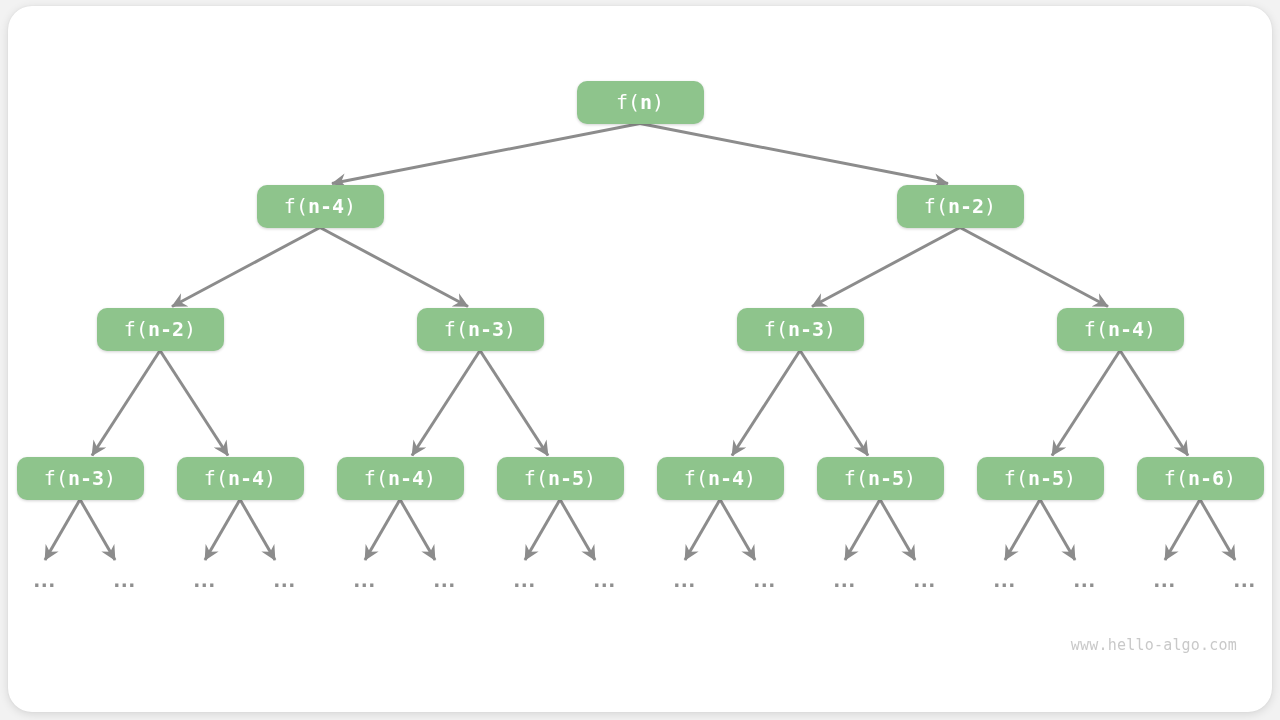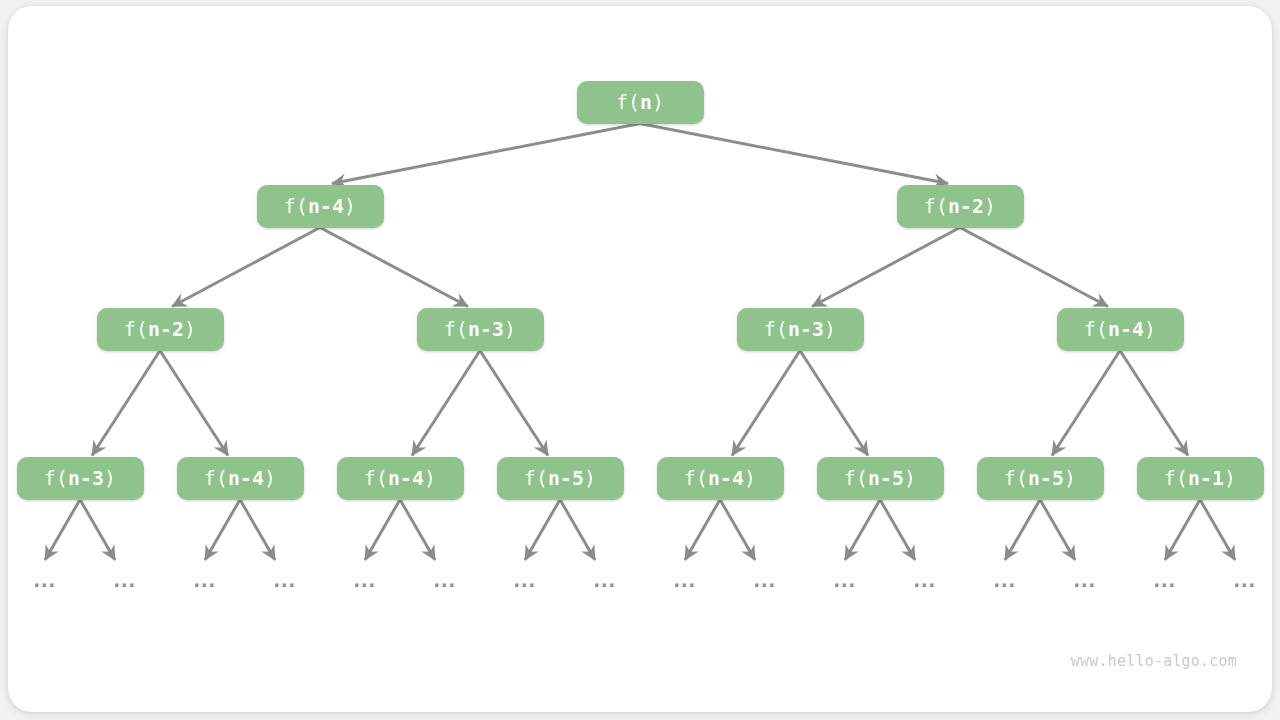--- a/index.html
+++ b/index.html
@@ -33,21 +33,21 @@
   }
   .node .lp,.node .ls{font-weight:400;}
   .node .la{font-weight:700;}
   .leaf{
     position:absolute;width:60px;height:20px;top:570px;
     display:flex;align-items:center;justify-content:center;
     color:var(--dots);font-size:20px;font-weight:700;
     letter-spacing:-4.5px;text-indent:4px;line-height:20px;
   }
   .watermark{
-    position:absolute;right:43px;top:652px;
+    position:absolute;right:43px;top:636px;
     font-size:15px;color:var(--watermark);letter-spacing:0.2px;
   }
 </style>
 </head>
 <body>
 
 <div class="page">
   <div class="card"></div>
   <svg id="edges-layer" viewBox="0 0 1280 720" xmlns="http://www.w3.org/2000/svg">
       <defs>
@@ -152,21 +152,21 @@
         <span class="la">n-5</span>
         <span class="ls">)</span>
       </div>
       <div class="node" style="left: 976.5px; top: 456.5px;">
         <span class="lp">f(</span>
         <span class="la">n-5</span>
         <span class="ls">)</span>
       </div>
       <div class="node" style="left: 1136.5px; top: 456.5px;">
         <span class="lp">f(</span>
-        <span class="la">n-1</span>
+        <span class="la">n-6</span>
         <span class="ls">)</span>
       </div>
       <div class="leaf" style="left: 10px;">...</div>
       <div class="leaf" style="left: 90px;">...</div>
       <div class="leaf" style="left: 170px;">...</div>
       <div class="leaf" style="left: 250px;">...</div>
       <div class="leaf" style="left: 330px;">...</div>
       <div class="leaf" style="left: 410px;">...</div>
       <div class="leaf" style="left: 490px;">...</div>
       <div class="leaf" style="left: 570px;">...</div>

